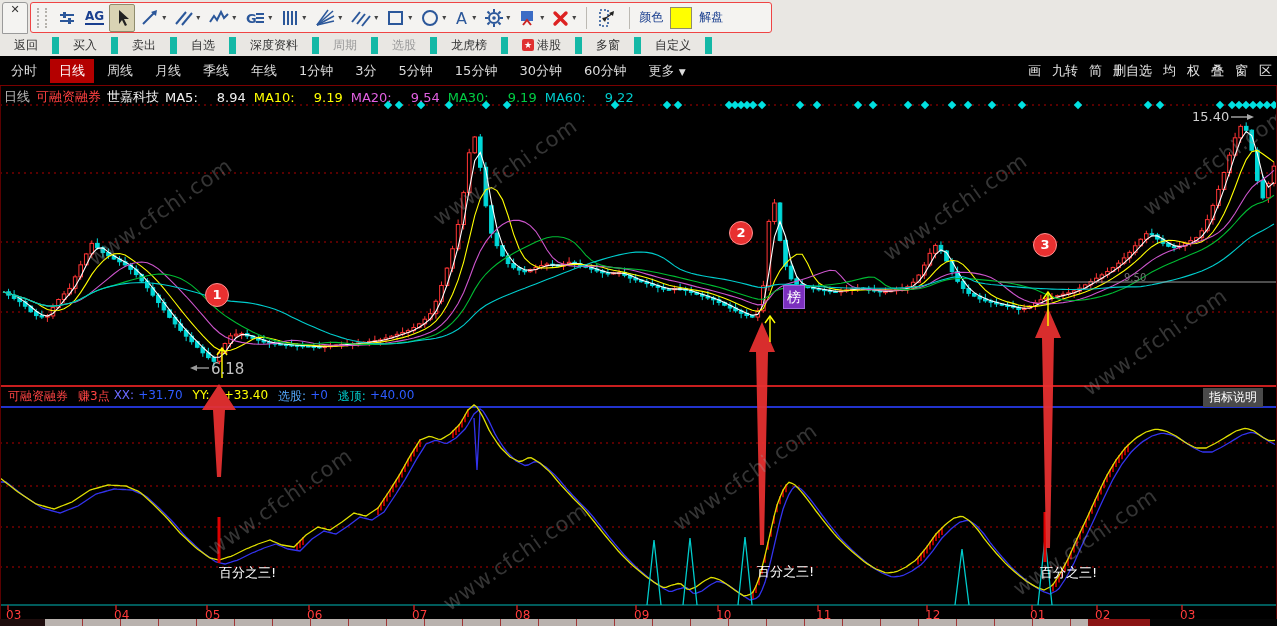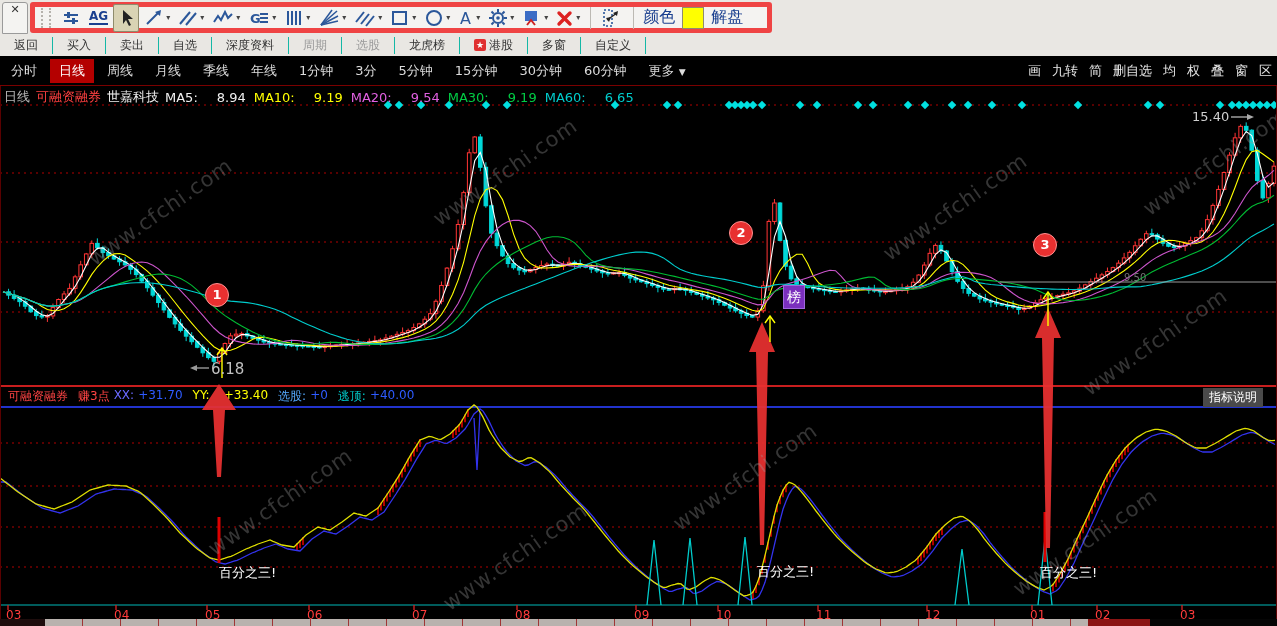--- a/index.html
+++ b/index.html
@@ -4,33 +4,33 @@
 <style>
   html,body{margin:0;padding:0;}
   body{width:1277px;height:626px;position:relative;background:#000;overflow:hidden;
        font-family:"DejaVu Sans","Liberation Sans",sans-serif;}
   
   .top-area{position:absolute;left:0;top:0;width:1277px;height:56px;background:#e9e7e3;z-index:10;}
   .close-tab{position:absolute;left:2px;top:2px;width:24px;height:30px;background:#f4f3f1;
              border:1px solid #9a9a9a;border-radius:3px 3px 0 0;font-size:11px;color:#333;
              text-align:center;line-height:14px;}
   .toolbar{position:absolute;left:30px;top:2px;width:742px;height:31px;background:#f4f3f1;
-           border:5px solid #ef4444;border-radius:3px;display:flex;align-items:center;
+           border:1px solid #ef4444;border-radius:3px;display:flex;align-items:center;
            padding:0 4px;box-sizing:border-box;z-index:11;}
   .grip{width:6px;height:20px;border-left:2px dotted #b5b2ac;border-right:2px dotted #b5b2ac;margin:0 6px 0 2px;}
   .tbtn{display:flex;align-items:center;height:26px;padding:0 3px;margin:0 1px;border-radius:2px;}
   .tbtn.sel{background:#d9d3b4;border:1px solid #8f8c6d;}
   .tbtn svg{display:block;}
   .dd{font-size:8px;color:#444;margin-left:2px;}
   .tsep{width:1px;height:22px;background:#bcb9b3;margin:0 6px;}
-  .tlabel{font-size:16px;color:#1a3f8f;margin:0 3px;}
+  .tlabel{font-size:12px;color:#1a3f8f;margin:0 3px;}
   .swatch{width:20px;height:20px;background:#ff0;border:1px solid #8f8c6d;margin:0 4px;}
   .ag{font-size:12px;font-weight:bold;color:#1a3f8f;border-bottom:2px solid #1a3f8f;line-height:13px;}
   .menu-row{position:absolute;left:0;top:35px;height:20px;display:flex;align-items:center;z-index:10;}
-  .mitem{font-size:12px;color:#333;padding:0 14px;border-right:1px solid #14b8a6;display:flex;align-items:center;gap:3px;}
+  .mitem{font-size:12px;color:#333;padding:0 14px;border-right:7px solid #14b8a6;display:flex;align-items:center;gap:3px;}
   .mitem.dis{color:#999;}
   .stockico{width:12px;height:12px;background:#e03030;color:#fff;font-size:9px;line-height:12px;
             text-align:center;border-radius:2px;}
   
   .period-row{position:absolute;left:0;top:56px;width:1277px;height:29px;background:#000;
               display:flex;align-items:center;z-index:10;}
   .ptab{font-size:13px;color:#dcdcdc;padding:3px 9px;margin:0 2px;}
   .ptab.active{background:#b40000;color:#fff;}
   .pmore .caret{font-size:9px;color:#dcdcdc;}
   .period-right{position:absolute;right:5px;top:56px;height:29px;display:flex;align-items:center;gap:11px;z-index:10;}
@@ -336,21 +336,21 @@
       <div class="ma-item" style="color: rgb(224, 96, 224);">
         <span>MA20:</span>
         <span>9.54</span>
       </div>
       <div class="ma-item" style="color: rgb(0, 204, 68);">
         <span>MA30:</span>
         <span>9.19</span>
       </div>
       <div class="ma-item" style="color: rgb(0, 204, 204);">
         <span>MA60:</span>
-        <span>6.65</span>
+        <span>9.22</span>
       </div>
     </span>
 </div>
 
 <svg id="chart-svg" width="1277" height="540" viewBox="0 86 1277 540">
     <g>
       <line x1="0" x2="1277" y1="105" y2="105" stroke="#b00000" stroke-width="1" stroke-dasharray="2 4"></line>
       <line x1="0" x2="1277" y1="173" y2="173" stroke="#b00000" stroke-width="1" stroke-dasharray="2 4"></line>
       <line x1="0" x2="1277" y1="242" y2="242" stroke="#b00000" stroke-width="1" stroke-dasharray="2 4"></line>
       <line x1="0" x2="1277" y1="312" y2="312" stroke="#b00000" stroke-width="1" stroke-dasharray="2 4"></line>

